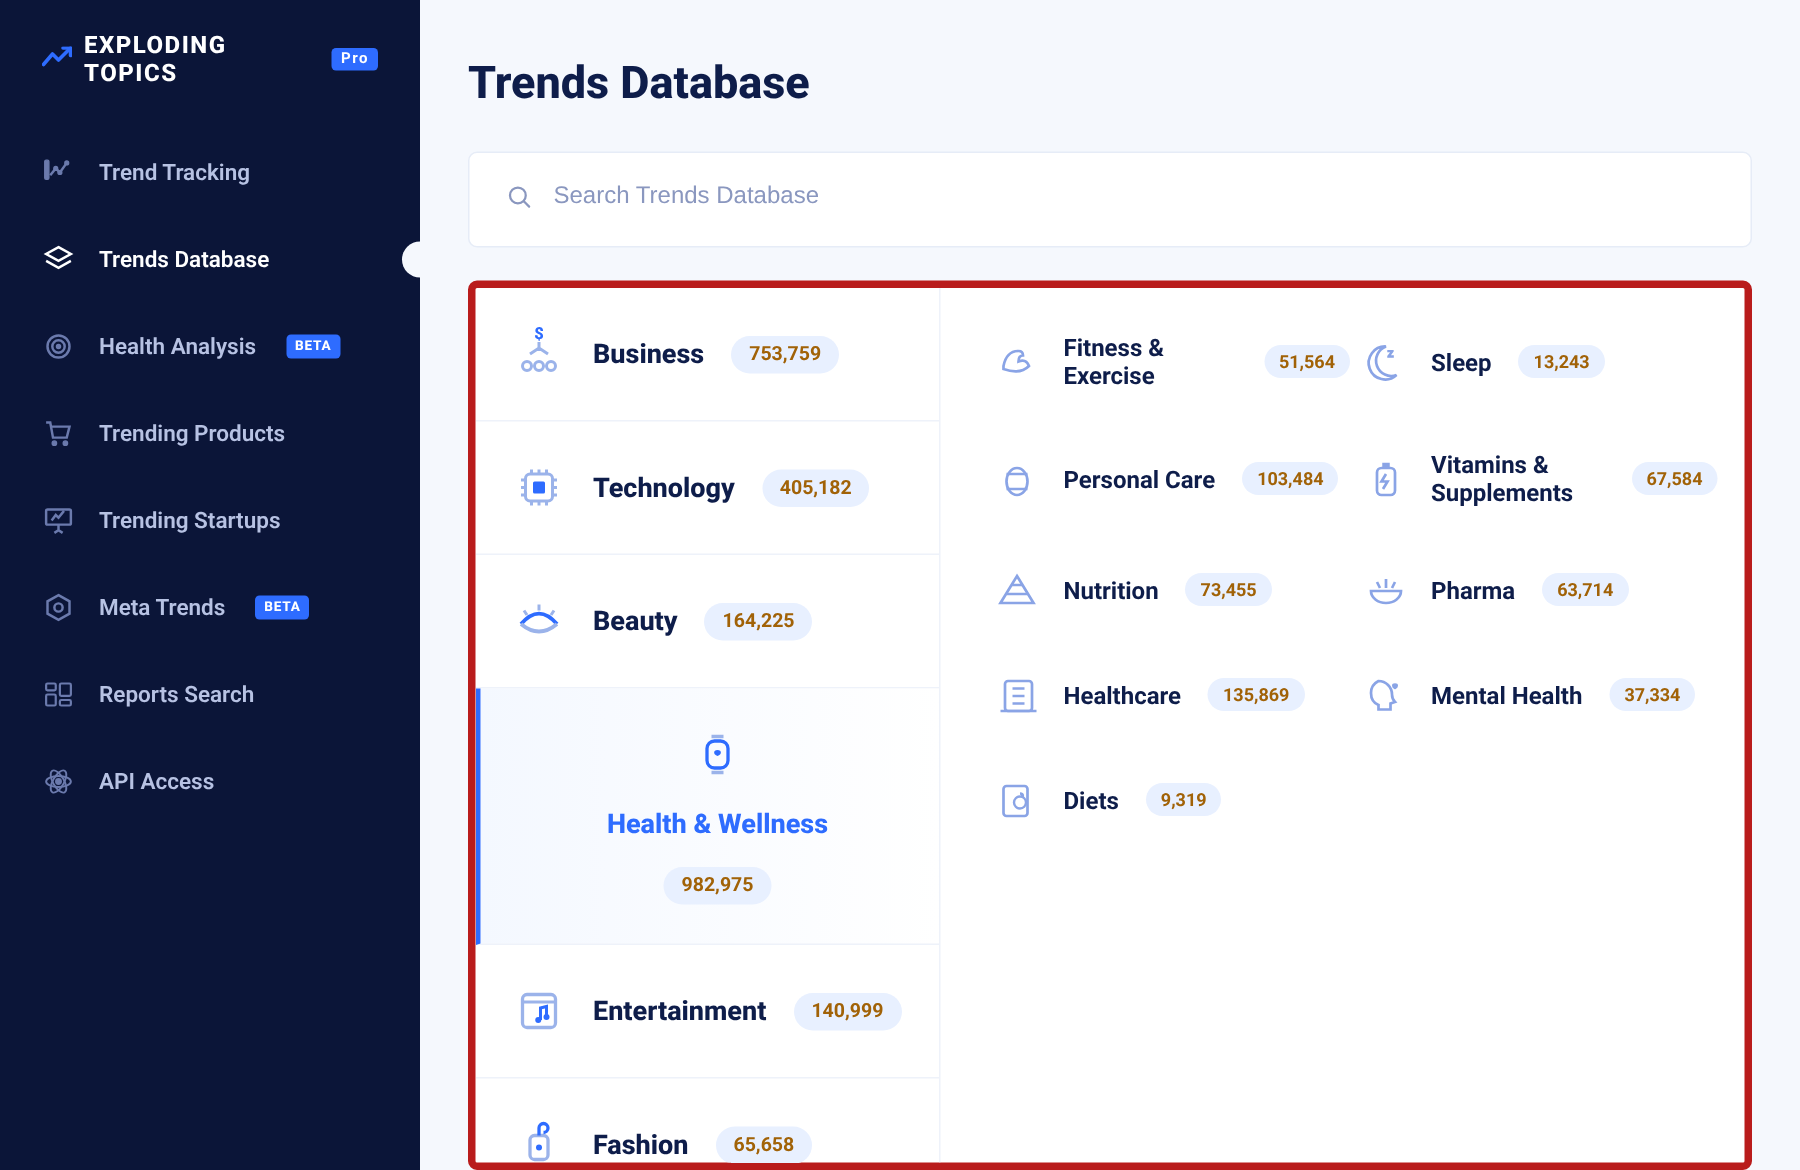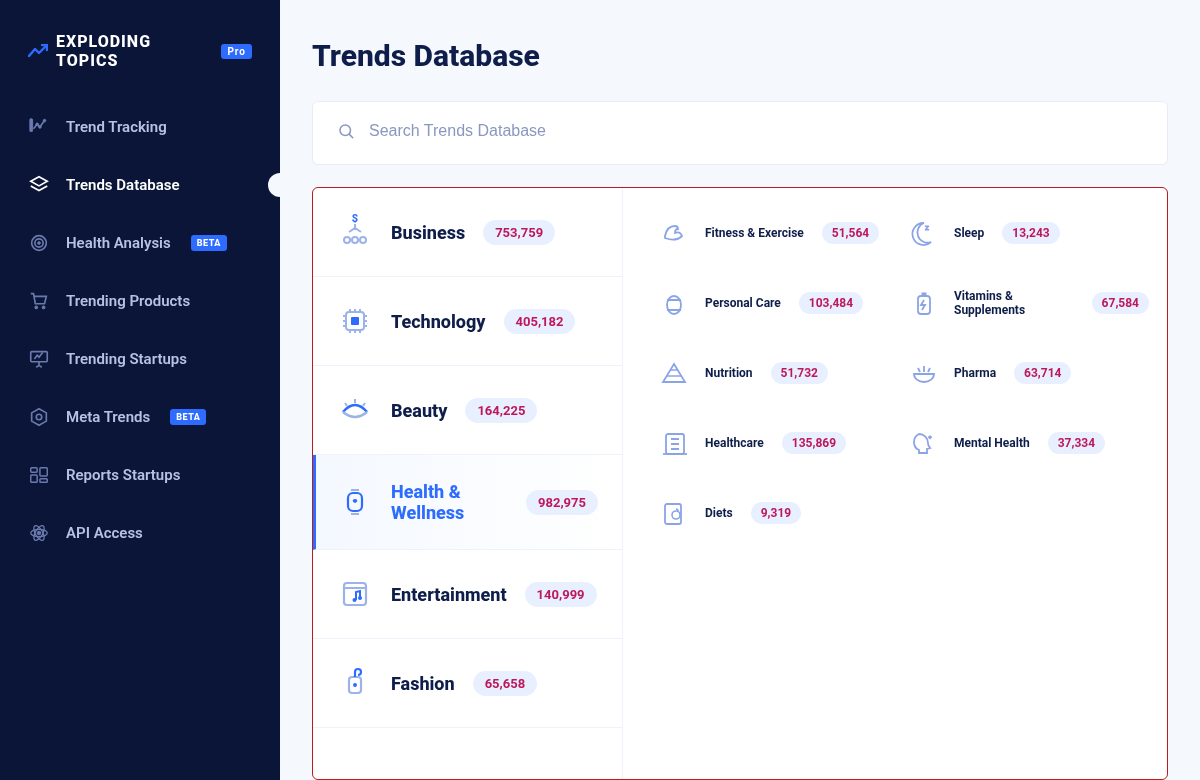--- a/index.html
+++ b/index.html
@@ -13,21 +13,21 @@
   }
 
   
   .sidebar {
     width: 280px;
     height: 100%;
     background: #0b1538;
     color: #d9e0f2;
     display: flex;
     flex-direction: column;
-    padding: 32px 0 0 0;
+    padding: 20px 0 0 0;
     position: relative;
   }
   .logo {
     display: flex;
     align-items: center;
     gap: 8px;
     padding: 0 28px 28px 28px;
     font-weight: 800;
     font-size: 16px;
     letter-spacing: 1px;
@@ -121,21 +121,21 @@
     outline: none;
     font-size: 16px;
     color: #2a375e;
     flex: 1;
     background: transparent;
   }
   .search-input::placeholder { color: #8a97bf; }
 
   .grid {
     background: #ffffff;
-    border: 1px solid #b91c1c;
+    border: 5px solid #b91c1c;
     border-radius: 6px;
     display: flex;
     flex: 1;
     overflow: hidden;
   }
   .cat-col {
     width: 310px;
     border-right: 1px solid #eef2fa;
     overflow-y: auto;
   }
@@ -143,36 +143,37 @@
     display: flex;
     align-items: center;
     gap: 18px;
     padding: 26px 24px;
     border-bottom: 1px solid #eef2fa;
     cursor: pointer;
   }
   .cat-item.active {
     background: linear-gradient(90deg, #f4f8ff, #ffffff);
     border-left: 3px solid #2e6cff;
-    padding-left: 21px;
+    padding-left: 34px;
+    flex-direction: column;
   }
   .cat-icon {
     width: 36px; height: 36px;
     display: inline-flex; align-items: center; justify-content: center;
     flex-shrink: 0;
   }
   .cat-label {
     font-size: 18px;
     font-weight: 800;
     color: #0e1d4a;
   }
   .cat-item.active .cat-label { color: #2e6cff; }
   .count-pill {
     background: #e8f0ff;
-    color: #be185d;
+    color: #a16207;
     font-size: 13px;
     font-weight: 700;
     padding: 5px 12px;
     border-radius: 999px;
     white-space: nowrap;
   }
 
   .sub-col {
     flex: 1;
     padding: 30px 18px 30px 36px;
@@ -190,21 +191,21 @@
     gap: 16px;
     cursor: pointer;
   }
   .sub-icon {
     width: 30px; height: 30px;
     display: inline-flex; align-items: center; justify-content: center;
     color: #8aa4e6;
     flex-shrink: 0;
   }
   .sub-label {
-    font-size: 12px;
+    font-size: 16px;
     font-weight: 700;
     color: #0e1d4a;
     margin-right: 2px;
   }
   .sub-item .count-pill { font-size: 12px; padding: 4px 10px; }
 
   
   .cat-col::-webkit-scrollbar, .sub-col::-webkit-scrollbar { width: 0; }
 </style>
 </head>
@@ -272,21 +273,21 @@
         </span>
         <span>Meta Trends</span>
         <span class="beta">BETA</span>
       </div>
       <div class="nav-item">
         <span class="nav-icon">
           <svg width="22" height="22" viewBox="0 0 24 24" stroke="currentColor" fill="currentColor">
             <use href="#reports-icon"></use>
           </svg>
         </span>
-        <span>Reports Startups</span>
+        <span>Reports Search</span>
       </div>
       <div class="nav-item">
         <span class="nav-icon">
           <svg width="22" height="22" viewBox="0 0 24 24" stroke="currentColor" fill="currentColor">
             <use href="#atom-icon"></use>
           </svg>
         </span>
         <span>API Access</span>
       </div>
     </nav>
@@ -399,21 +400,21 @@
           <span class="sub-label">Vitamins &amp; Supplements</span>
           <span class="count-pill">67,584</span>
         </div>
         <div class="sub-item">
           <span class="sub-icon">
             <svg width="30" height="30" viewBox="0 0 30 30" stroke="currentColor" fill="none">
               <use href="#pyramid-icon"></use>
             </svg>
           </span>
           <span class="sub-label">Nutrition</span>
-          <span class="count-pill">51,732</span>
+          <span class="count-pill">73,455</span>
         </div>
         <div class="sub-item">
           <span class="sub-icon">
             <svg width="30" height="30" viewBox="0 0 30 30" stroke="currentColor" fill="none">
               <use href="#bowl-icon"></use>
             </svg>
           </span>
           <span class="sub-label">Pharma</span>
           <span class="count-pill">63,714</span>
         </div>

